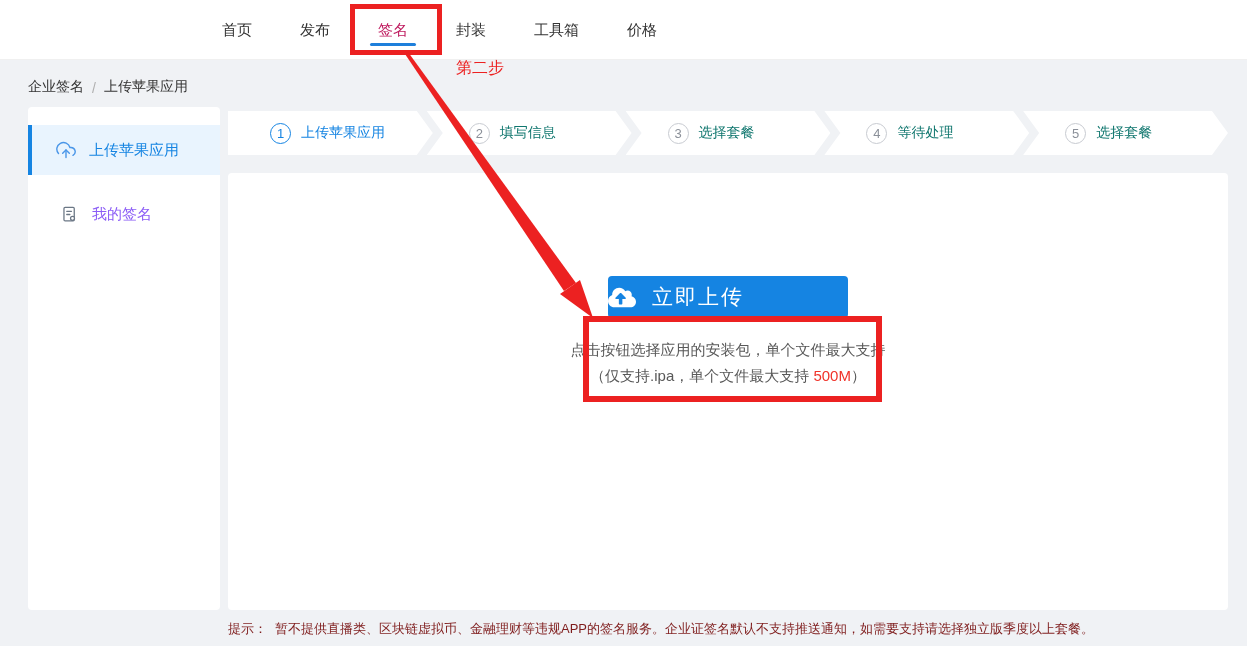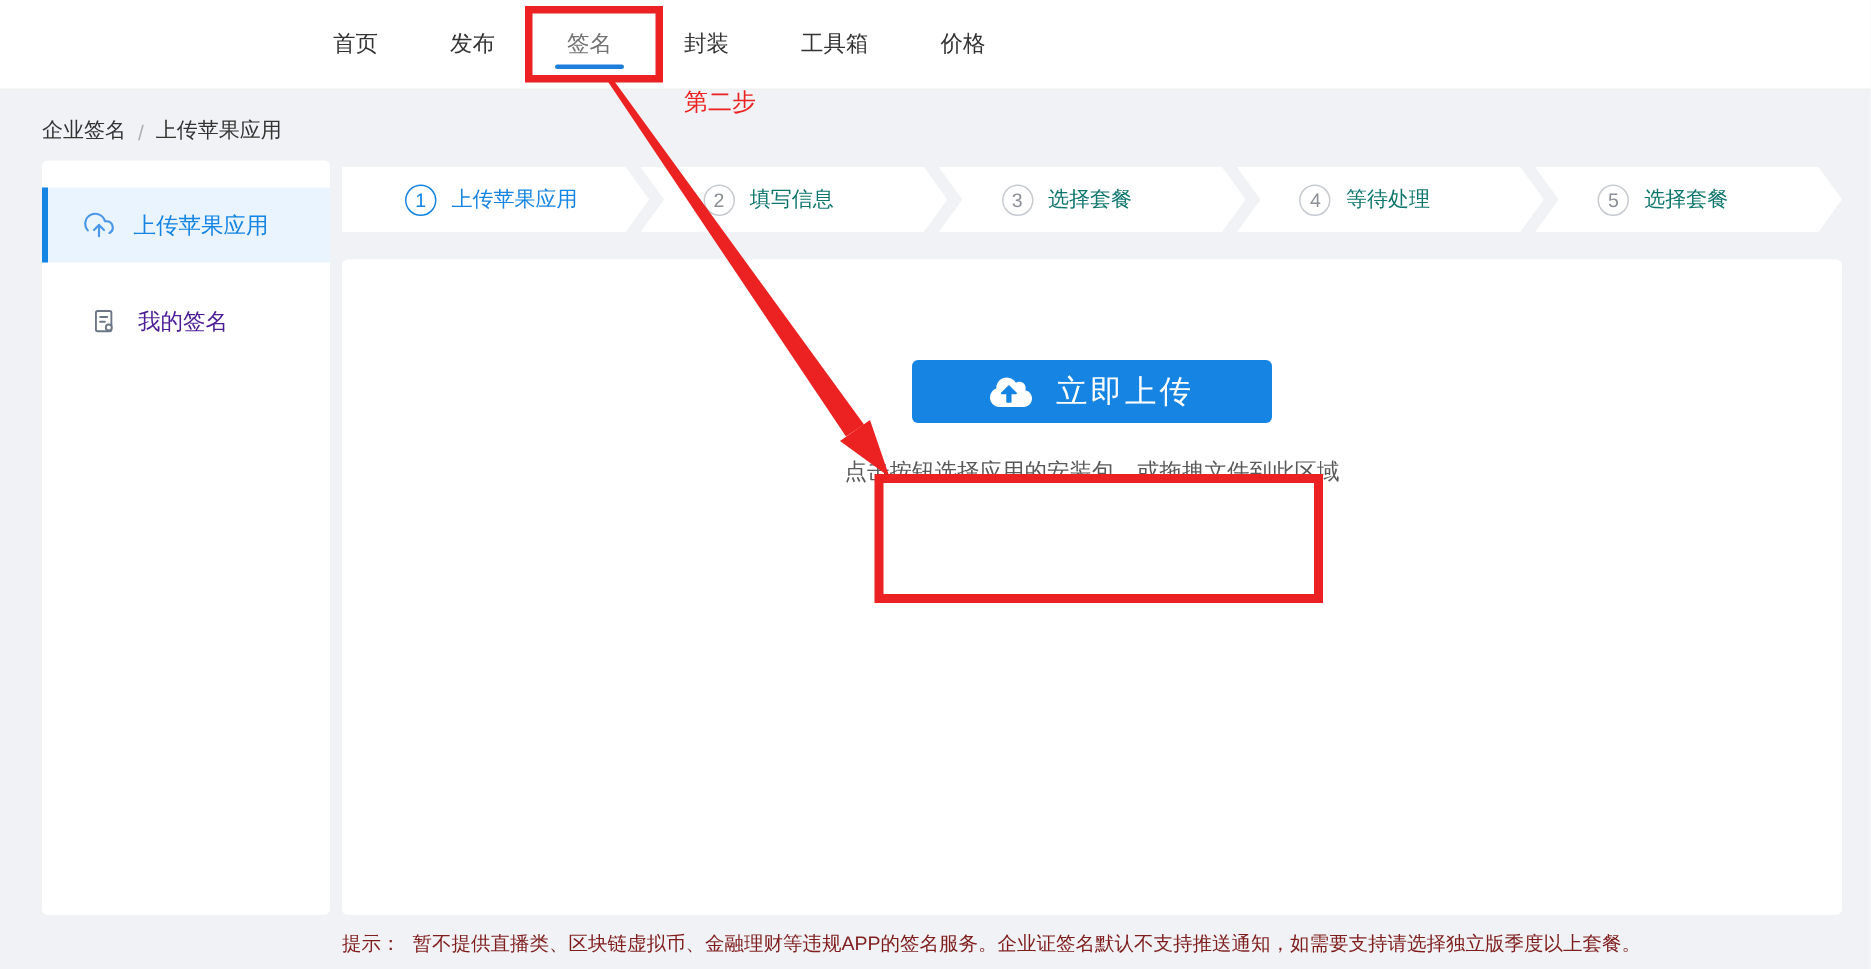--- a/index.html
+++ b/index.html
@@ -18,41 +18,41 @@
     background:#fff; border-bottom:1px solid #f0f0f0; z-index:2;
   }
   .nav {
     height:100%; display:flex; align-items:center;
     padding-left:222px; gap:48px;
   }
   .nav-item {
     font-size:15px; color:#333; cursor:pointer; position:relative;
     white-space:nowrap; line-height:60px;
   }
-  .nav-item.active { color:#737373; }
+  .nav-item.active { color:#be185d; }
   .nav-item.active::after {
     content:""; position:absolute; left:50%; transform:translateX(-50%);
     bottom:14px; width:46px; height:3px; background:#1e7fdb; border-radius:2px;
   }
 
   
   .breadcrumb {
     position:absolute; left:28px; top:78px; font-size:14px; color:#333;
     display:flex; align-items:flex-end; gap:8px;
   }
   .breadcrumb .sep { color:#b0b0b0; }
 
   
   .sidebar {
     position:absolute; left:28px; top:107px; width:192px; height:503px;
     background:#fff; border-radius:4px; padding-top:18px;
   }
   .side-item {
     height:50px; display:flex; align-items:center; gap:13px;
-    padding-left:28px; font-size:15px; color:#4c1d95; cursor:pointer;
+    padding-left:28px; font-size:15px; color:#8b5cf6; cursor:pointer;
     border-left:4px solid transparent;
   }
   .side-item.active {
     background:#e9f4fe; color:#1584e2; border-left:4px solid #1584e2;
     padding-left:24px;
   }
   .side-item + .side-item { margin-top:14px; }
   .side-icon { display:flex; align-items:center; }
 
   
@@ -77,23 +77,23 @@
   .step-label { font-size:14px; color:#0f766e; white-space:nowrap; }
   .step-seg.active .step-num { border-color:#1584e2; color:#1584e2; }
   .step-seg.active .step-label { color:#1584e2; }
 
   
   .card {
     position:absolute; left:228px; top:173px; width:1000px; height:437px;
     background:#fff; border-radius:4px; text-align:center;
   }
   .upload-btn {
-    margin:67px auto 0; width:240px; height:42px; background:#1584e2;
+    margin:103px auto 0; width:240px; height:42px; background:#1584e2;
     border:none; border-radius:4px; color:#fff; font-size:21px;
-    display:flex; align-items:center; justify-content:center; gap:16px;
+    display:flex; align-items:center; gap:16px;
     cursor:pointer; letter-spacing:2px;
     font-family:"Liberation Sans","DejaVu Sans",sans-serif;
   }
   .hint1 { margin-top:23px; font-size:15px; color:#595959; }
   .hint2 { margin-top:7px; font-size:15px; color:#595959; }
   .hint2 .red { color:#f0332a; }
 
   
   .tip {
     position:absolute; left:228px; top:620px; font-size:13px; color:#7f1d1d;
@@ -185,21 +185,22 @@
 
 <div class="card">
   <button class="upload-btn">
     <span style="display:flex;align-items:center;">
       <svg width="28" height="23" viewBox="0 0 640 512">
         <path fill="#ffffff" d="M537.6 226.6c4.1-10.7 6.4-22.4 6.4-34.6 0-53-43-96-96-96-19.7 0-38.1 6-53.3 16.2C367 64.2 315.3 32 256 32c-88.4 0-160 71.6-160 160 0 2.7.1 5.4.2 8.1C40.2 219.8 0 273.2 0 336c0 79.5 64.5 144 144 144h368c70.7 0 128-57.3 128-128 0-61.9-44-113.6-102.4-125.4zM393.4 288H328v112c0 8.8-7.2 16-16 16h-48c-8.8 0-16-7.2-16-16V288h-65.4c-14.3 0-21.4-17.2-11.3-27.3l105.4-105.4c6.2-6.2 16.4-6.2 22.6 0l105.4 105.4c10.1 10.1 2.9 27.3-11.3 27.3z"></path>
       </svg>
     </span>
     <span>立即上传</span>
   </button>
-  <div class="hint1">点击按钮选择应用的安装包，或拖拽文件到此区域</div>
+  <div class="hint1">点击按钮选择应用的安装包，单个文件最大支持</div>
+  <div class="hint2"><span>（仅支持.ipa，单个文件最大支持 </span><span class="red">500M</span><span>）</span></div>
 </div>
 
 <div class="tip">
   <span class="tip-label">提示：</span><span>暂不提供直播类、区块链虚拟币、金融理财等违规APP的签名服务。企业证签名默认不支持推送通知，如需要支持请选择独立版季度以上套餐。</span>
 </div>
 
 <div class="anno">
   <div class="anno-box-tab"></div>
   <div class="anno-box-btn"></div>
   <div class="anno-step-label">第二步</div>

